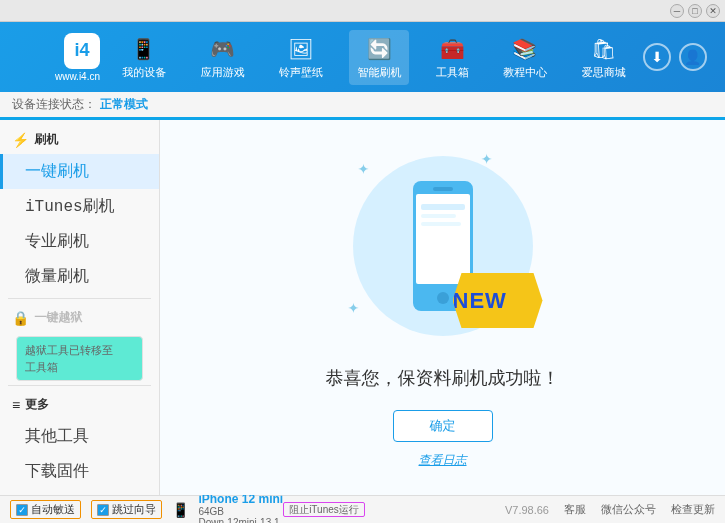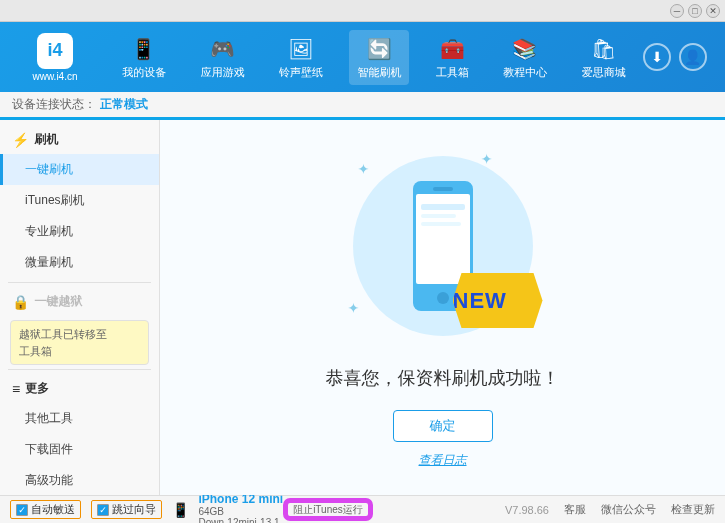--- a/index.html
+++ b/index.html
@@ -42,21 +42,21 @@
       height: 70px;
       background: linear-gradient(135deg, #1a9de8 0%, #1a85d6 100%);
       display: flex;
       align-items: center;
       padding: 0 10px;
     }
     .logo-area {
       width: 90px;
       display: flex;
       flex-direction: column;
-      align-items: center;
+      align-items: flex-end;
       justify-content: center;
       margin-right: 5px;
     }
     .logo-icon {
       width: 36px;
       height: 36px;
       background: white;
       border-radius: 8px;
       display: flex;
       align-items: center;
@@ -169,46 +169,47 @@
       font-size: 12px;
       color: #333;
       font-weight: bold;
     }
     .sidebar-header-icon {
       margin-right: 5px;
       font-size: 14px;
     }
     .sidebar-item {
       padding: 7px 12px 7px 22px;
-      font-size: 12px;
+      font-size: 16px;
       color: #444;
       cursor: pointer;
       border-left: 3px solid transparent;
+      font-family: Liberation Mono, monospace;
     }
     .sidebar-item.active {
       background: #e0f0ff;
       color: #1a9de8;
       border-left: 3px solid #1a9de8;
     }
     .sidebar-divider {
       height: 1px;
       background: #e0e0e0;
       margin: 4px 8px;
     }
     .sidebar-more-header {
       display: flex;
       align-items: center;
       padding: 6px 12px;
       font-size: 12px;
       color: #333;
       font-weight: bold;
     }
     .sidebar-notice {
-      margin: 4px 10px;
-      background: #fef9c3;
+      margin: 4px 16px;
+      background: #5eead4;
       border: 1px solid #e0e0e0;
       border-radius: 4px;
       padding: 5px 8px;
       font-size: 11px;
       color: #999;
     }
     .sidebar-notice-text {
       color: #666;
       font-size: 11px;
       line-height: 1.5;
@@ -360,22 +361,22 @@
     .bottom-link {
       font-size: 11px;
       color: #666;
       cursor: pointer;
       text-align: right;
     }
     .itunes-status {
       font-size: 10px;
       color: #666;
       padding: 1px 5px;
-      border: 5px solid #d946ef;
-      border-radius: 7px;
+      border: 1px solid #d946ef;
+      border-radius: 2px;
       cursor: pointer;
     }
   </style>
 </head>
 <body>
 
 <div class="title-bar">
   <span class="title-bar-btn">─</span>
   <span class="title-bar-btn">□</span>
   <span class="title-bar-btn">✕</span>

